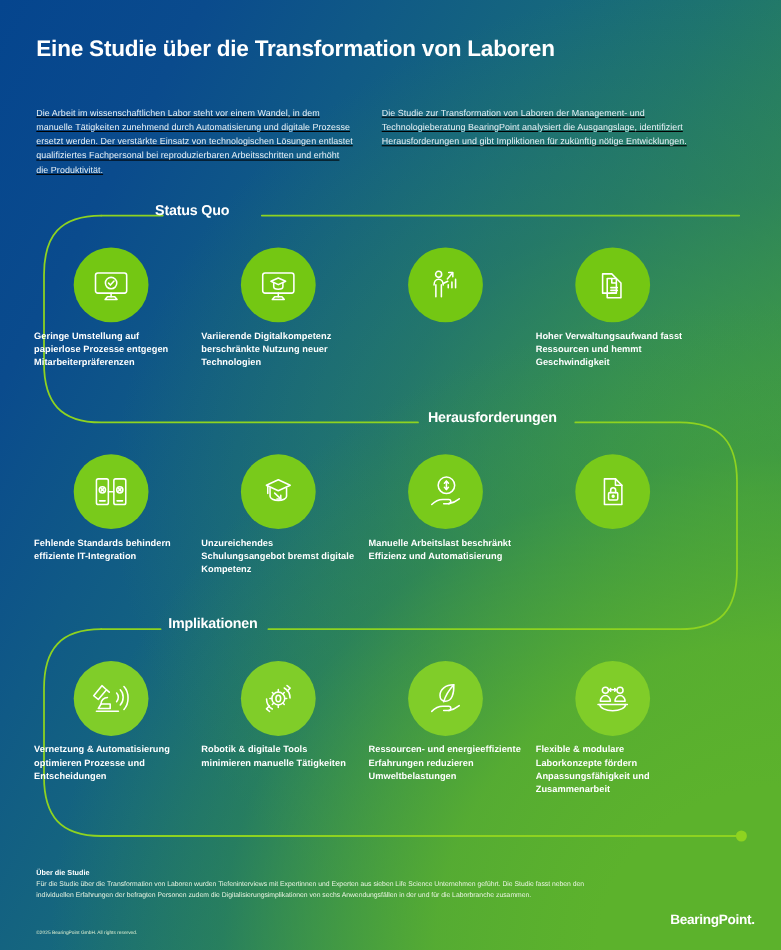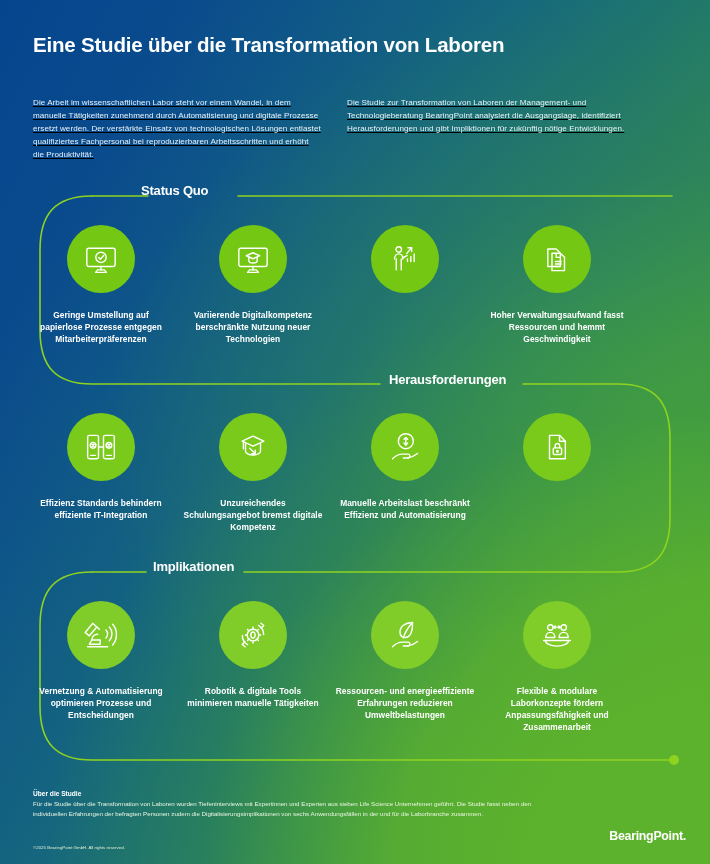--- a/index.html
+++ b/index.html
@@ -59,22 +59,22 @@
     background:#7ed321;
     background:#7cc91e;
     display:flex; align-items:center; justify-content:center;
     box-shadow:0 0 0 0 rgba(0,0,0,0);
   }
   #row1 .circle { background:#74c713; }
   #row2 .circle { background:#79ca1b; }
   #row3 .circle { background:#80cd29; }
   .circle svg { width:40px; height:40px; display:block; }
   .cap {
-    margin-top:17px; color:#ffffff; font-size:8.4px; font-weight:bold;
-    text-align:center; line-height:1.42; width:140px; letter-spacing:0.05px;
+    margin-top:7px; color:#ffffff; font-size:8.4px; font-weight:bold;
+    line-height:1.42; width:140px; letter-spacing:0.05px;
   }
 
   
   .footer { position:absolute; left:33px; top:790px; width:560px; }
   .f-title { color:#ffffff; font-size:6.6px; font-weight:bold; margin-bottom:2px; }
   .f-body { color:#eaf5e2; font-size:6.2px; line-height:1.62; width:512px; }
   .copyright { position:absolute; left:33px; top:845px; color:#dff0d2; font-size:4.4px; }
   .brand {
     position:absolute; right:24px; top:829px;
     color:#ffffff; font-size:12.4px; font-weight:bold; letter-spacing:-0.3px;
@@ -184,21 +184,21 @@
           <rect x="8" y="10" width="13" height="28" rx="2"></rect>
           <rect x="27" y="10" width="13" height="28" rx="2"></rect>
           <circle cx="14.5" cy="22" r="3.4"></circle>
             <path d="M13.2 20.7l2.6 2.6M15.8 20.7l-2.6 2.6"></path>
           <circle cx="33.5" cy="22" r="3.4"></circle>
             <path d="M32.2 20.7l2.6 2.6M34.8 20.7l-2.6 2.6"></path>
           <path d="M21 24h6"></path>
           <path d="M11.5 34h6M30.5 34h6"></path>
         </svg>
       </div>
-      <div class="cap">Effizienz Standards behindern effiziente IT-Integration</div>
+      <div class="cap">Fehlende Standards behindern effiziente IT-Integration</div>
     </div>
 
     <div class="cell">
       <div class="circle">
         <svg viewBox="0 0 48 48" fill="none" stroke="#fff" stroke-width="1.7" stroke-linecap="round" stroke-linejoin="round">
           <path d="M24 11l-13 6 13 6 13-6z"></path>
           <path d="M15 20v9c0 2.6 4 4.6 9 4.6s9-2 9-4.6v-9"></path>
           <path d="M12.5 18v8"></path>
           <path d="M20 25.5l6.5 6"></path>
             <path d="M22.5 32h4.2v-4.2"></path>

